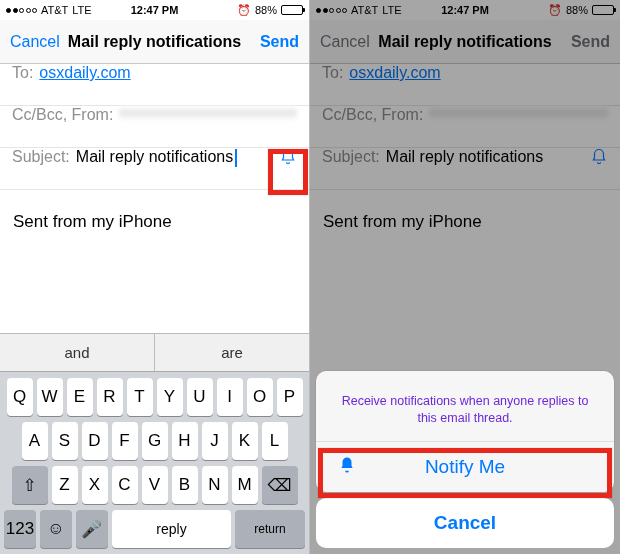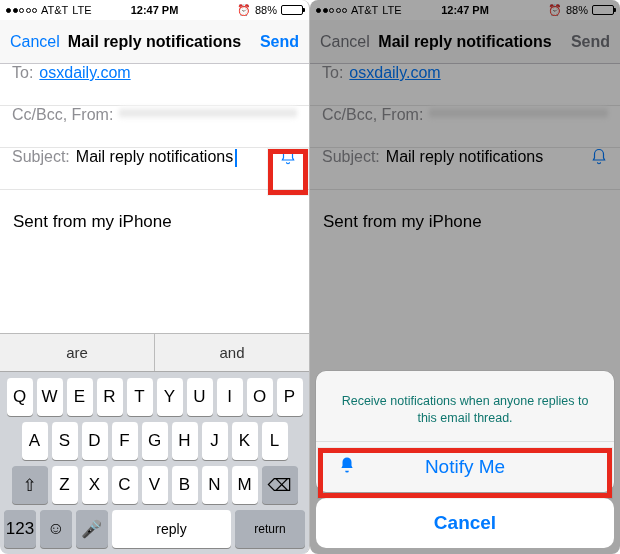--- a/index.html
+++ b/index.html
@@ -2,21 +2,21 @@
 <html><head>
 <meta charset="utf-8">
 <style>
   * { box-sizing: border-box; margin: 0; padding: 0; }
   body {
     font-family: -apple-system, "Helvetica Neue", Helvetica, Arial, sans-serif;
     background: #fff;
     width: 620px; height: 554px;
     display: flex;
   }
-  .phone { width: 310px; height: 554px; position: relative; overflow: hidden; background: #fff; border-radius: 8px; }
+  .phone { width: 310px; height: 554px; position: relative; overflow: hidden; background: #fff; }
   .phone.left { border-right: 1px solid #bbb; }
   
   .status {
     height: 20px; display: flex; align-items: center; justify-content: space-between;
     font-size: 11px; font-weight: 500; padding: 0 6px;
   }
   .status .l, .status .r { display: flex; align-items: center; gap: 4px; }
   .status .dots { display: flex; gap: 1.5px; }
   .dot { width: 5px; height: 5px; border: 1px solid #000; border-radius: 50%; }
   .dot.f { background: #000; }
@@ -67,21 +67,21 @@
   .dim::before {
     content: ""; position: absolute; inset: 0; background: rgba(0,0,0,0.35); z-index: 2;
   }
   .dim .nav .btn { color: #707279; }
   
   .sheet {
     position: absolute; bottom: 0; left: 0; right: 0; z-index: 3;
     padding: 6px;
   }
   .card { background: rgba(248,248,248,0.98); border-radius: 10px; overflow: hidden; margin-bottom: 6px; box-shadow: 0 0 0 0.5px rgba(0,0,0,0.1);}
-  .sheet .msg { font-size: 12.5px; color: #0f766e; text-align: center; padding: 14px 24px; line-height: 1.35; margin-top: 8px; }
+  .sheet .msg { font-size: 12.5px; color: #6d28d9; text-align: center; padding: 14px 24px; line-height: 1.35; margin-top: 8px; }
   .sheet .opt {
     border-top: 1px solid #ddd; padding: 14px 12px; text-align: center;
     font-size: 19px; color: #007aff; position: relative;
     display:flex; align-items:center; justify-content:center; gap:40px;
   }
   .sheet .opt .ico { position:absolute; left:22px; }
   .sheet .cancel { background: #fff; border-radius: 10px; text-align: center; padding: 14px 0; font-size: 19px; font-weight: 600; color: #007aff; }
 </style>
 </head>
 <body>
@@ -132,22 +132,22 @@
   </div>
 
   <div class="body-area">
     <div>Sent from my iPhone</div>
   </div>
 
   <div class="hl" style="left:268px; top:149px; width:40px; height:46px;"></div>
 
   <div class="kbd">
     <div class="sugg">
+      <div class="s">and</div>
       <div class="s">are</div>
-      <div class="s">and</div>
     </div>
     <div class="krow">
       <div class="key">Q</div>
       <div class="key">W</div>
       <div class="key">E</div>
       <div class="key">R</div>
       <div class="key">T</div>
       <div class="key">Y</div>
       <div class="key">U</div>
       <div class="key">I</div>

